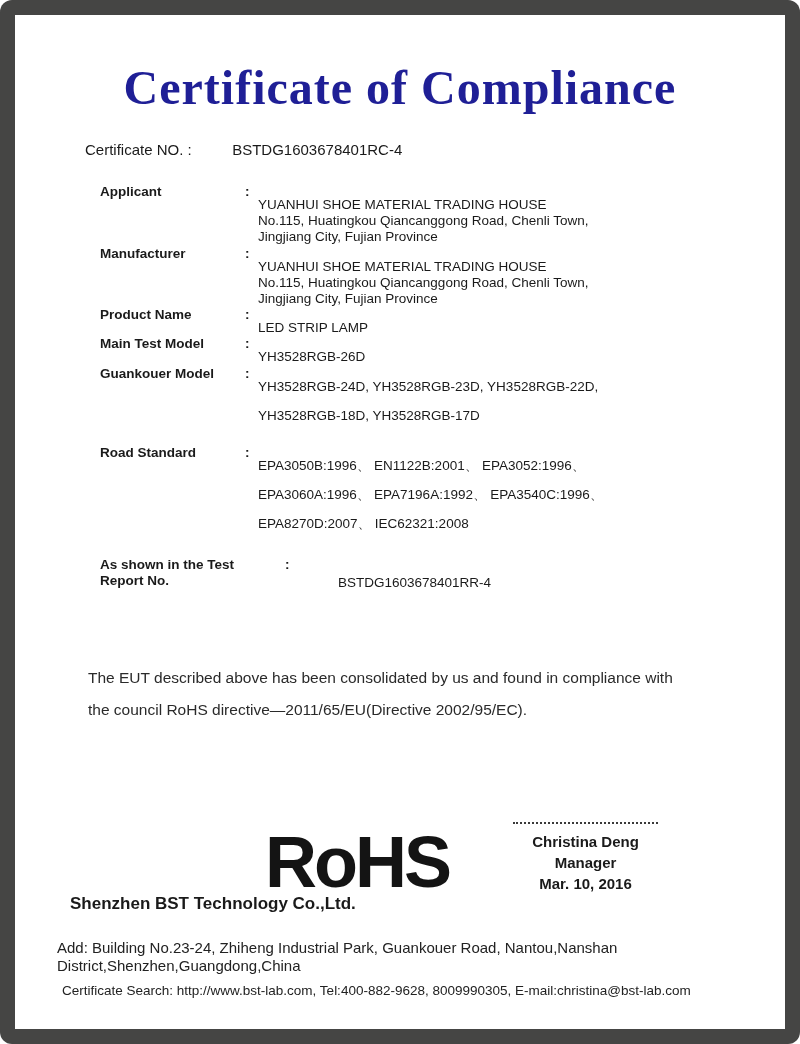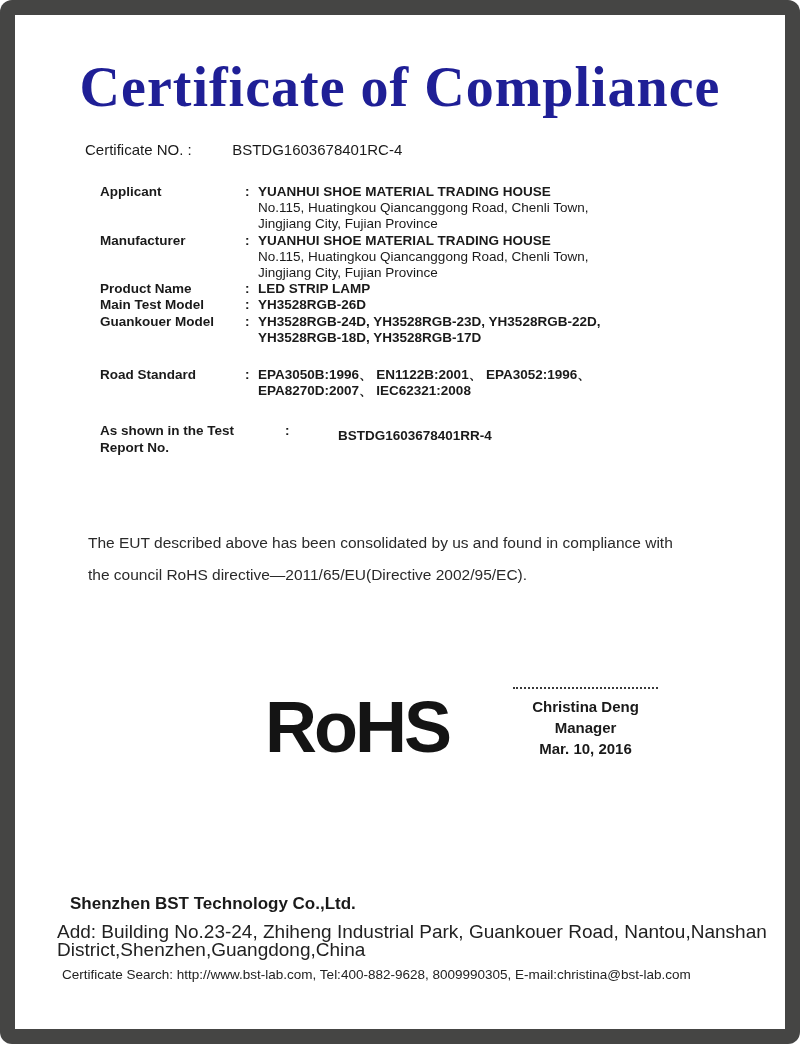--- a/index.html
+++ b/index.html
@@ -16,21 +16,21 @@
     background:#ffffff;
     overflow:hidden;
     font-family:"Liberation Sans", sans-serif;
     color:#1a1a1a;
   }
   .cert-title {
     margin-top:48px;
     text-align:center;
     font-family:"Liberation Serif", serif;
     font-weight:bold;
-    font-size:56px;
+    font-size:48px;
     letter-spacing:1px;
     color:#1f1f96;
     line-height:49px;
   }
   .cert-no {
     margin-top:28px;
     padding-left:70px;
     font-size:15px;
     font-weight:normal;
     line-height:20px;
@@ -39,21 +39,21 @@
   .info {
     margin-top:24px;
     padding-left:85px;
     font-size:13.5px;
     line-height:16.2px;
   }
   .row { display:flex; align-items:flex-start; }
   .row .lbl { width:145px; flex-shrink:0; font-weight:bold; }
   .row .col { width:13px; flex-shrink:0; font-weight:bold; }
   .row .val { }
-  .val .b { font-weight:bold; }
+  .val .b { font-weight:normal;margin-top:13px; }
   .row-teststandard { margin-top:21px; }
   .row-report { margin-top:24px;gap:40px; }
   .row-report .val { padding-top:5px; font-weight:bold; }
   .statement {
     margin-top:71px;
     padding:0 58px 0 73px;
     font-size:15.5px;
     line-height:32px;
     color:#2a2a2a;
   }
@@ -63,21 +63,21 @@
     font-size:72px; font-weight:bold; letter-spacing:-3px;
     color:#141414; line-height:72px;
   }
   .signature {
     position:absolute; left:498px; top:10px; width:145px;
     text-align:center; font-weight:bold; font-size:15px; line-height:21px;
   }
   .sig-line { border-top:2px dotted #3a3a3a; height:0; margin-bottom:7px; }
   .footer { position:absolute; top:878px; left:0; right:0; }
   .company { padding-left:55px; font-size:17px; font-weight:bold; line-height:22px; }
-  .address { padding-left:42px; margin-top:8px; font-size:19px; line-height:18px; color:#222; }
+  .address { padding-left:42px; margin-top:24px; font-size:15px; line-height:18px; color:#222; }
   .search { padding-left:47px; margin-top:7px; font-size:13.5px; line-height:18px; color:#222; }
   .search .url { color:#222; }
 </style>
 </head>
 <body>
 
 <div class="frame">
   <div class="page">
 
     <div class="cert-title">Certificate of Compliance</div>
@@ -132,20 +132,21 @@
           <div class="b">YH3528RGB-24D, YH3528RGB-23D, YH3528RGB-22D,</div>
           <div class="b">YH3528RGB-18D, YH3528RGB-17D</div>
         </div>
       </div>
 
       <div class="row row-teststandard">
         <div class="lbl">Road Standard</div>
         <div class="col">:</div>
         <div class="val">
           <div class="b">EPA3050B:1996、 EN1122B:2001、 EPA3052:1996、</div>
+          <div class="b">EPA3060A:1996、 EPA7196A:1992、 EPA3540C:1996、</div>
           <div class="b">EPA8270D:2007、 IEC62321:2008</div>
         </div>
       </div>
 
       <div class="row row-report">
         <div class="lbl">As shown in the Test Report No.</div>
         <div class="col">:</div>
         <div class="val">
           <div class="b">BSTDG1603678401RR-4</div>
         </div>

